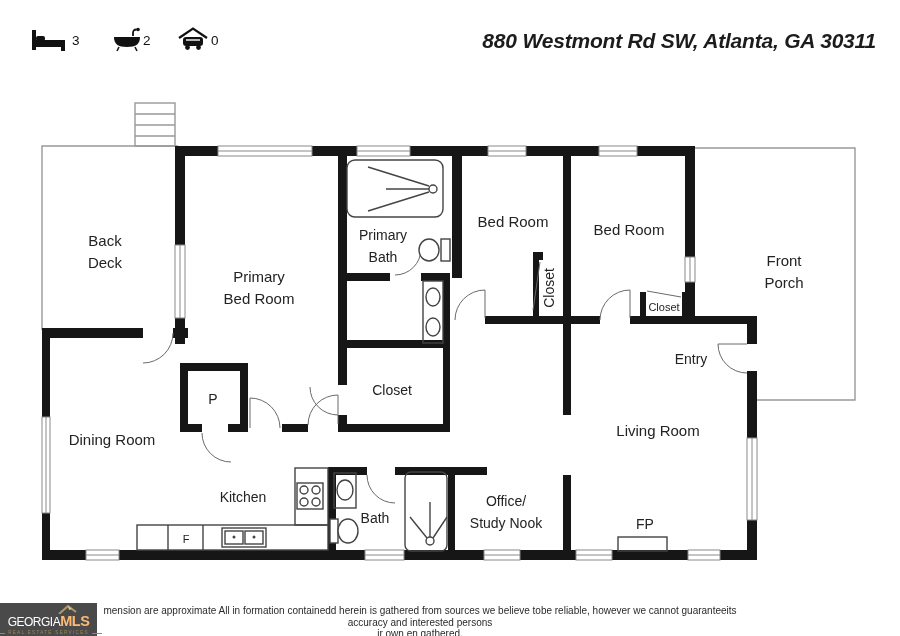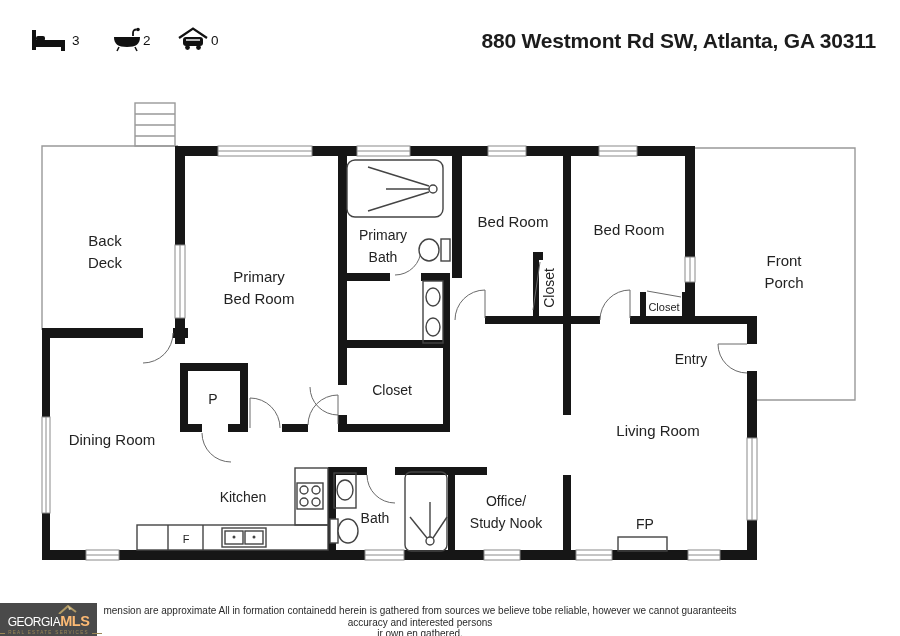--- a/index.html
+++ b/index.html
@@ -2,21 +2,21 @@
 <html><head>
 <meta charset="utf-8">
 <style>
   html,body{margin:0;padding:0;background:#e8e8e8;}
   .stage{position:relative;width:900px;height:636px;background:#ffffff;overflow:hidden;
          font-family:"Liberation Sans",sans-serif;}
   
   .hdr-icon{position:absolute;}
   .hdr-count{position:absolute;font-size:13.5px;color:#111;font-weight:400;}
   .title{position:absolute;top:29px;right:24px;font-size:21px;font-weight:600;
-         color:#1c1c1c;letter-spacing:-0.2px;}
+         color:#1c1c1c;letter-spacing:-0.2px;font-style:italic;}
   
   svg.plan{position:absolute;left:0;top:0;}
   svg text{font-family:"Liberation Sans",sans-serif;fill:#232323;}
   .room-label{font-size:15px;}
   .room-label-s{font-size:14px;}
   .tiny-label{font-size:11px;}
   
   .logo{position:absolute;left:0;top:603px;width:97px;height:33px;background:#4a4a4a;
         display:flex;flex-direction:column;align-items:center;justify-content:center;line-height:1;}
   .logo-row{display:flex;align-items:baseline;}

